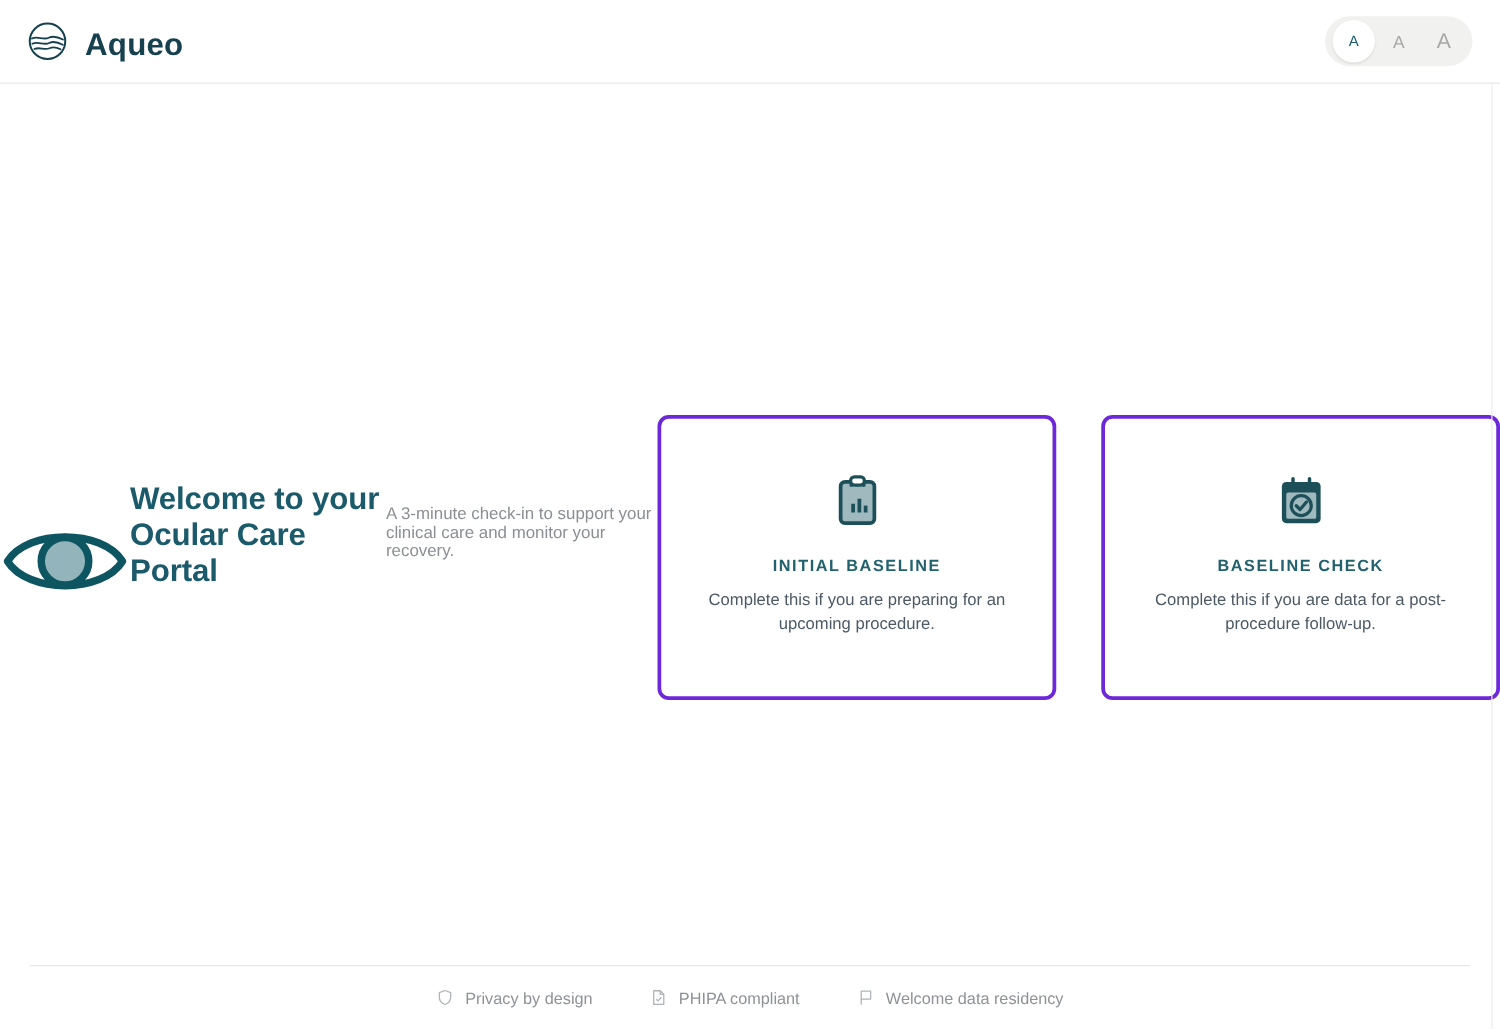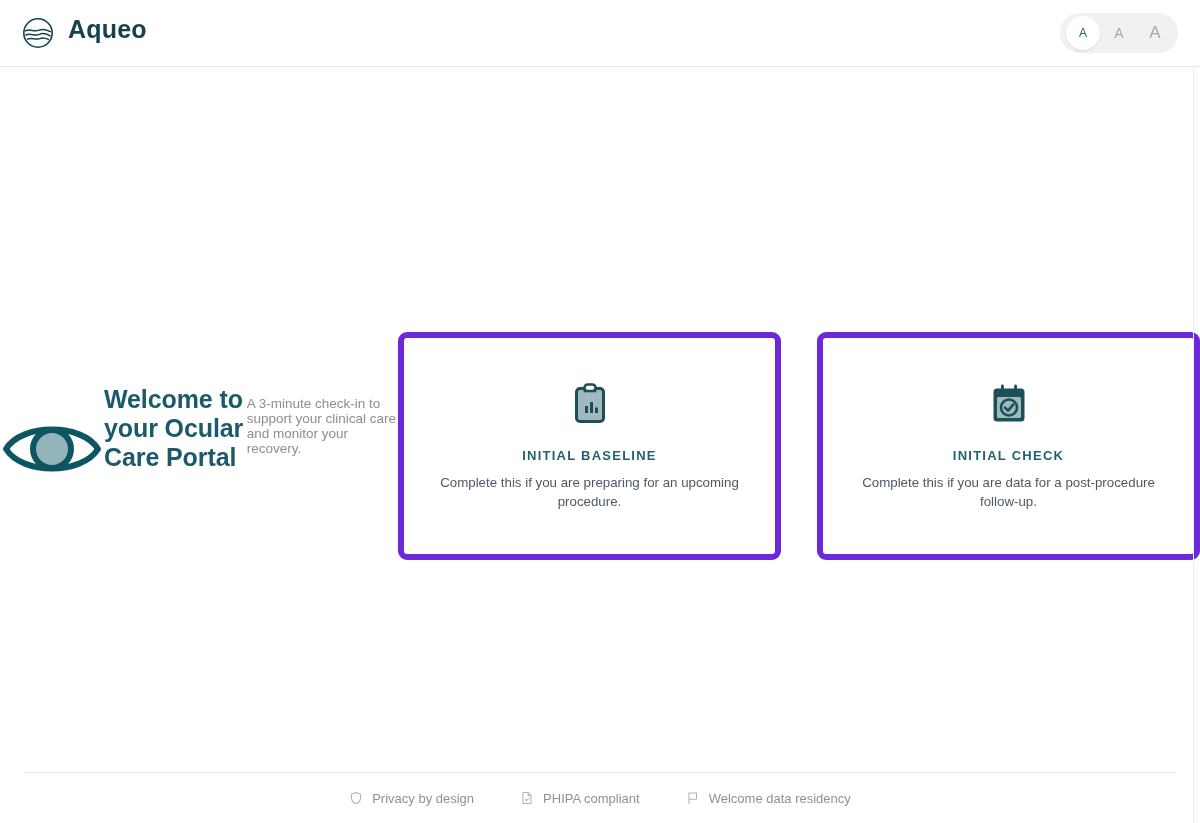--- a/index.html
+++ b/index.html
@@ -26,21 +26,21 @@
     flex: 0 0 67px;
     background: #ffffff;
     border-bottom: 1px solid #e3e7ec;
     display: flex;
     align-items: center;
     justify-content: space-between;
     padding: 0 22px 0 22px;
   }
   .brand {
     display: flex;
-    align-items: flex-start;
+    align-items: flex-end;
     gap: 14px;
   }
   .brand-logo {
     width: 32px; height: 32px;
     display: block;
   }
   .brand-name {
     font-size: 25px;
     font-weight: bold;
     color: #16414e;
@@ -109,23 +109,23 @@
     color: #8b8f93;
     font-weight: normal;
   }
 
   .card-row {
     margin-top: 53px;
     display: flex;
     gap: 36px;
   }
   .choice-card {
-    width: 383px;
+    width: 319px;
     height: 228px;
-    border: 6px solid #6d28d9;
+    border: 3px solid #6d28d9;
     border-radius: 9px;
     background: #ffffff;
     display: flex;
     flex-direction: column;
     align-items: center;
     padding: 44px 28px 0 28px;
     cursor: pointer;
   }
   .card-icon {
     width: 44px;
@@ -240,21 +240,21 @@
         <span class="card-icon">
           <svg viewBox="0 0 44 44" width="44" height="44" fill="none">
             <rect x="14" y="2.5" width="2.8" height="7" rx="1.4" fill="#1d4f58"></rect>
             <rect x="27.2" y="2.5" width="2.8" height="7" rx="1.4" fill="#1d4f58"></rect>
             <rect x="6.5" y="6.5" width="31" height="33" rx="3.5" fill="#1d4f58"></rect>
             <rect x="10" y="15" width="24" height="21" rx="1.5" fill="#9fb9bf"></rect>
             <circle cx="22" cy="25.5" r="8" stroke="#1d4f58" stroke-width="2.6" fill="none"></circle>
             <path d="M18 25.6 L21 28.6 L26.2 22.6" stroke="#1d4f58" stroke-width="2.6" fill="none" stroke-linecap="round" stroke-linejoin="round"></path>
           </svg>
         </span>
-        <div class="card-title">INITIAL CHECK</div>
+        <div class="card-title">BASELINE CHECK</div>
         <div class="card-desc">Complete this if you are data for a post-procedure follow-up.</div>
       </div>
 
     </div>
   </div>
 
   <div class="app-footer">
     <div class="footer-divider"></div>
     <div class="footer-items">
 

